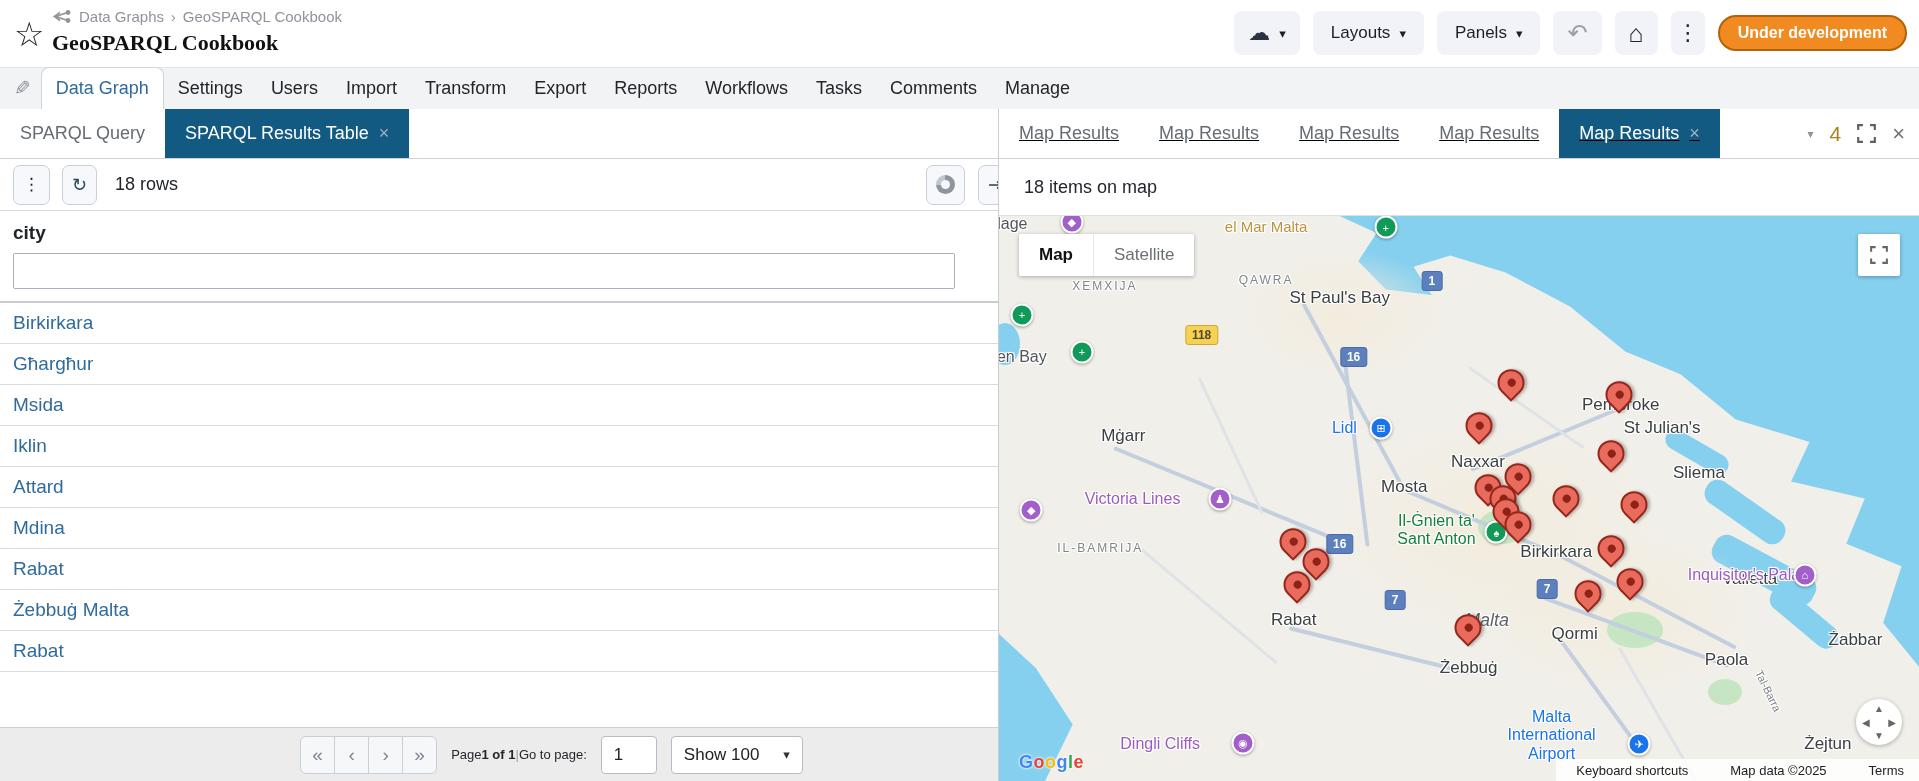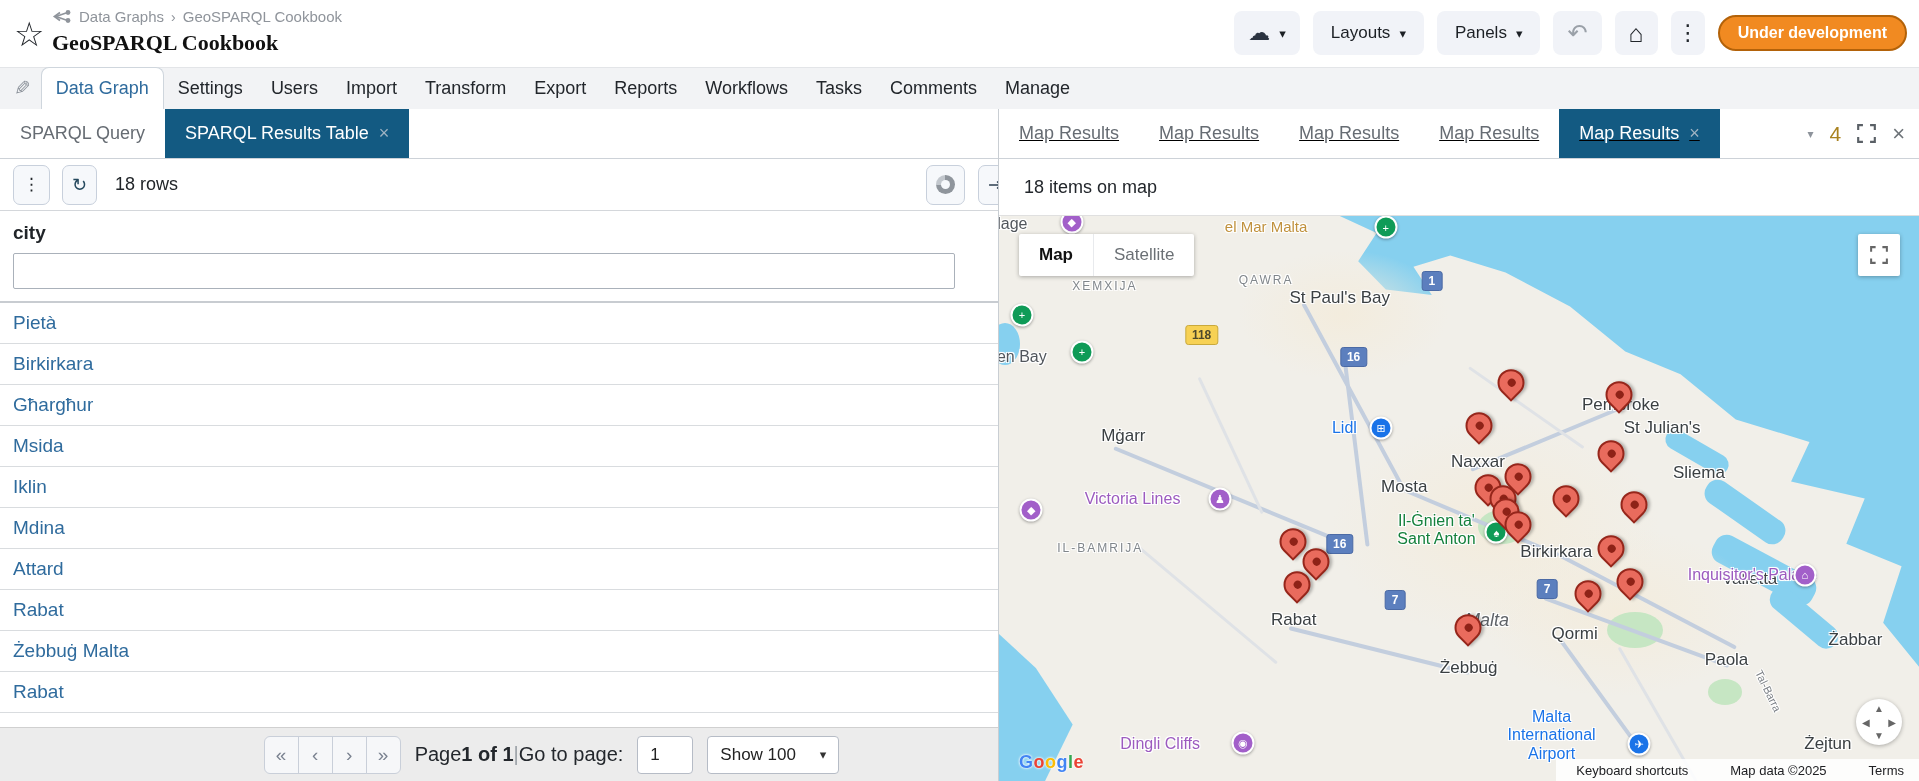--- a/index.html
+++ b/index.html
@@ -87,21 +87,21 @@
     border-radius:7px; cursor:pointer; }
 
   
   .pager { position:absolute; left:0; bottom:0; width:100%; height:54px; background:#ececec;
     border-top:1px solid #d0d0d0; display:flex; align-items:center; justify-content:center; gap:14px; }
   .pgroup { display:flex; }
   .pbtn { width:35px; height:38px; background:#f6f7f9; border:1px solid #c9cfd9; margin-left:-1px;
     font-size:19px; color:#7a8290; display:flex; align-items:center; justify-content:center; cursor:pointer; }
   .pbtn:first-child { border-radius:6px 0 0 6px; margin-left:0; }
   .pbtn:last-child { border-radius:0 6px 6px 0; }
-  .ptext { font-size:20px; color:#23272c; display:flex; gap:0; align-items:center; }
+  .ptext { font-size:13px; color:#23272c; display:flex; gap:0; align-items:center; }
   .ptext b { font-weight:bold; }
   .pdiv { color:#9aa0a6; }
   .goto-in { width:56px; height:38px; border:1px solid #b6bcc6; border-radius:4px; background:#fff;
     font-size:17px; text-align:left; padding-left:12px; color:#222; }
   .size-sel { width:132px; height:38px; border:1px solid #b6bcc6; border-radius:4px; background:#fff;
     font-size:17px; color:#222; display:flex; align-items:center; justify-content:space-between;
     padding:0 12px; cursor:pointer; }
   .size-sel .car { font-size:13px; color:#333; }
 
   
@@ -281,27 +281,26 @@
       </div>
     </div>
 
     <div class="tbl-wrap">
       <div class="tbl-head">
         <div class="col-name">city</div>
         <input class="filter-in" value="" style="">
       </div>
       <div class="rows">
 
-      <div class="trow">Pietà</div>
           <div class="trow">Birkirkara</div>
           <div class="trow">Għargħur</div>
           <div class="trow">Msida</div>
           <div class="trow">Iklin</div>
+          <div class="trow">Attard</div>
           <div class="trow">Mdina</div>
-          <div class="trow">Attard</div>
           <div class="trow">Rabat</div>
           <div class="trow">Żebbuġ Malta</div>
           <div class="trow">Rabat</div>
         </div>
       <div class="sbar">
         <div class="sthumb"></div>
       </div>
     </div>
 
     <div class="pager">

